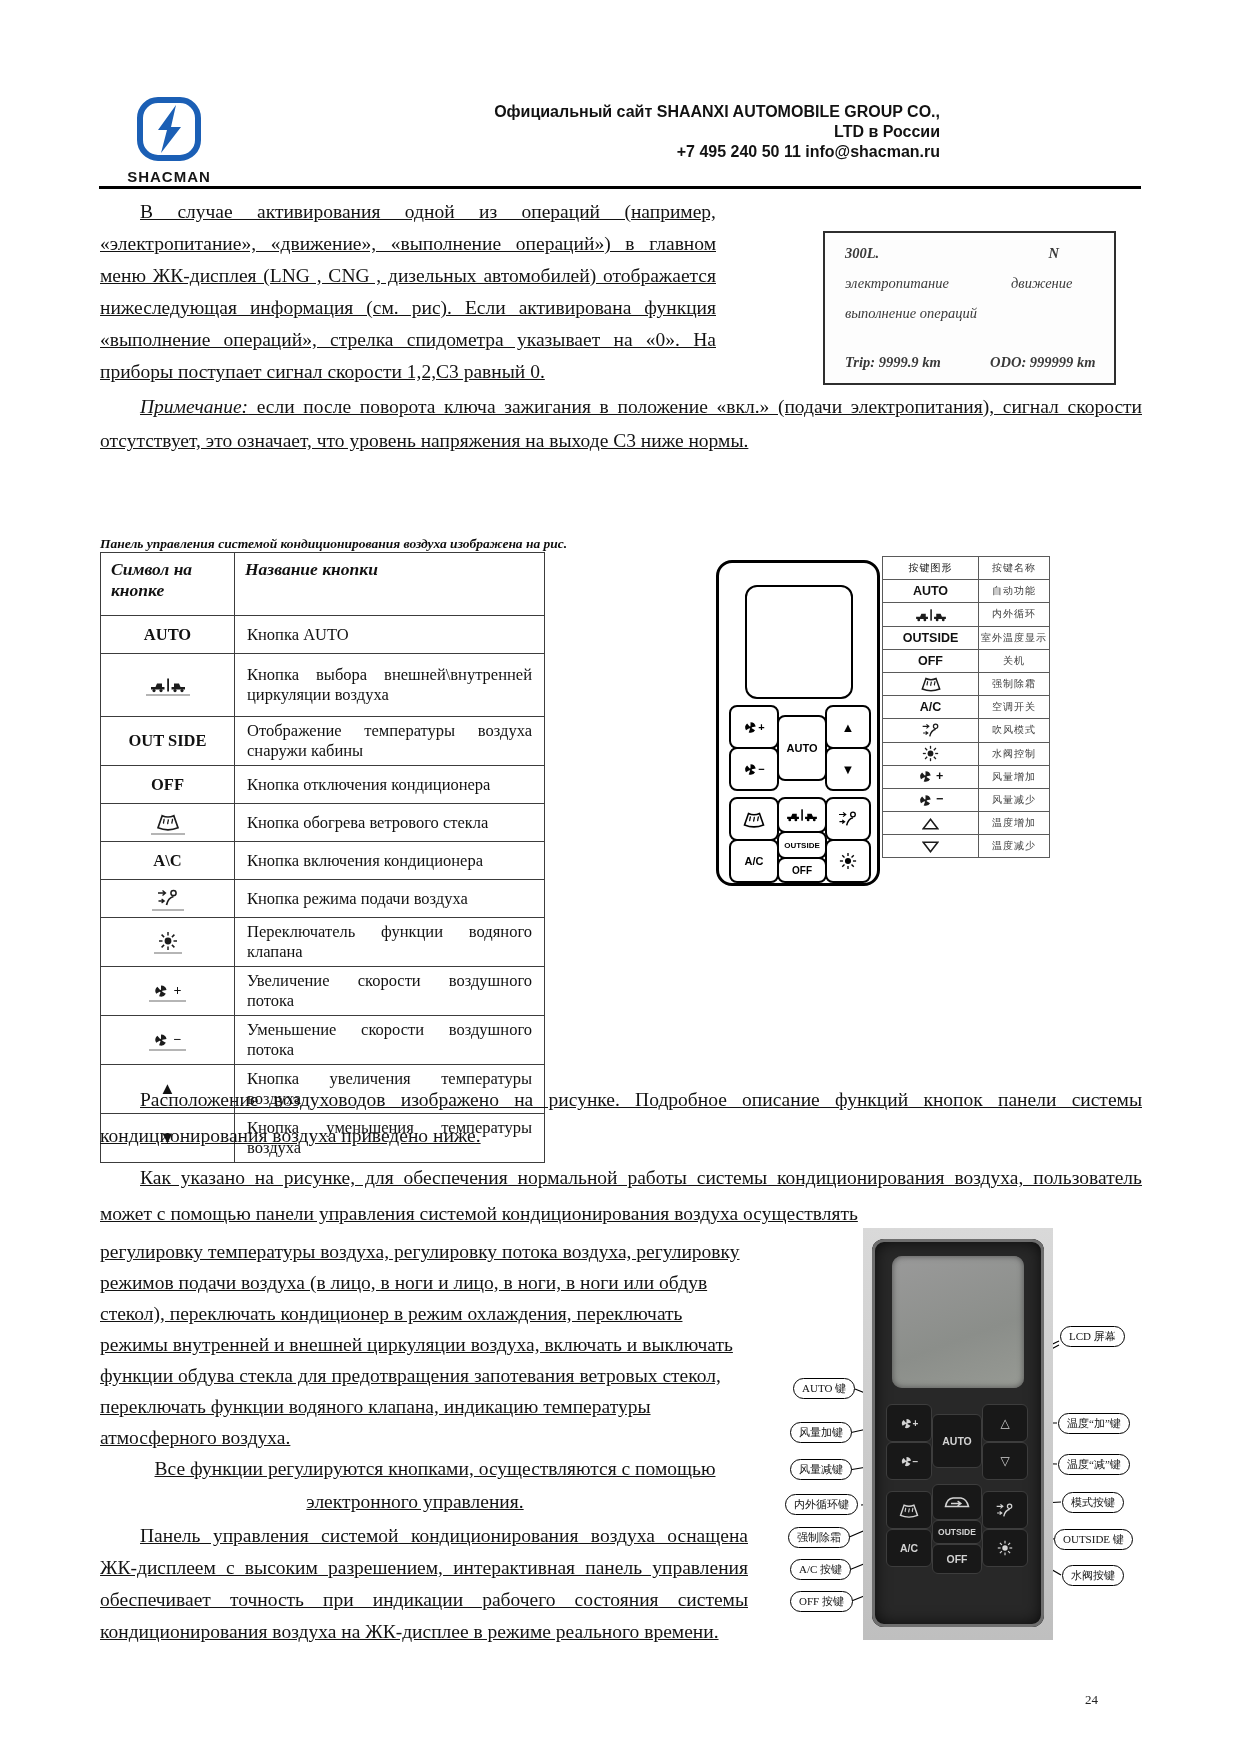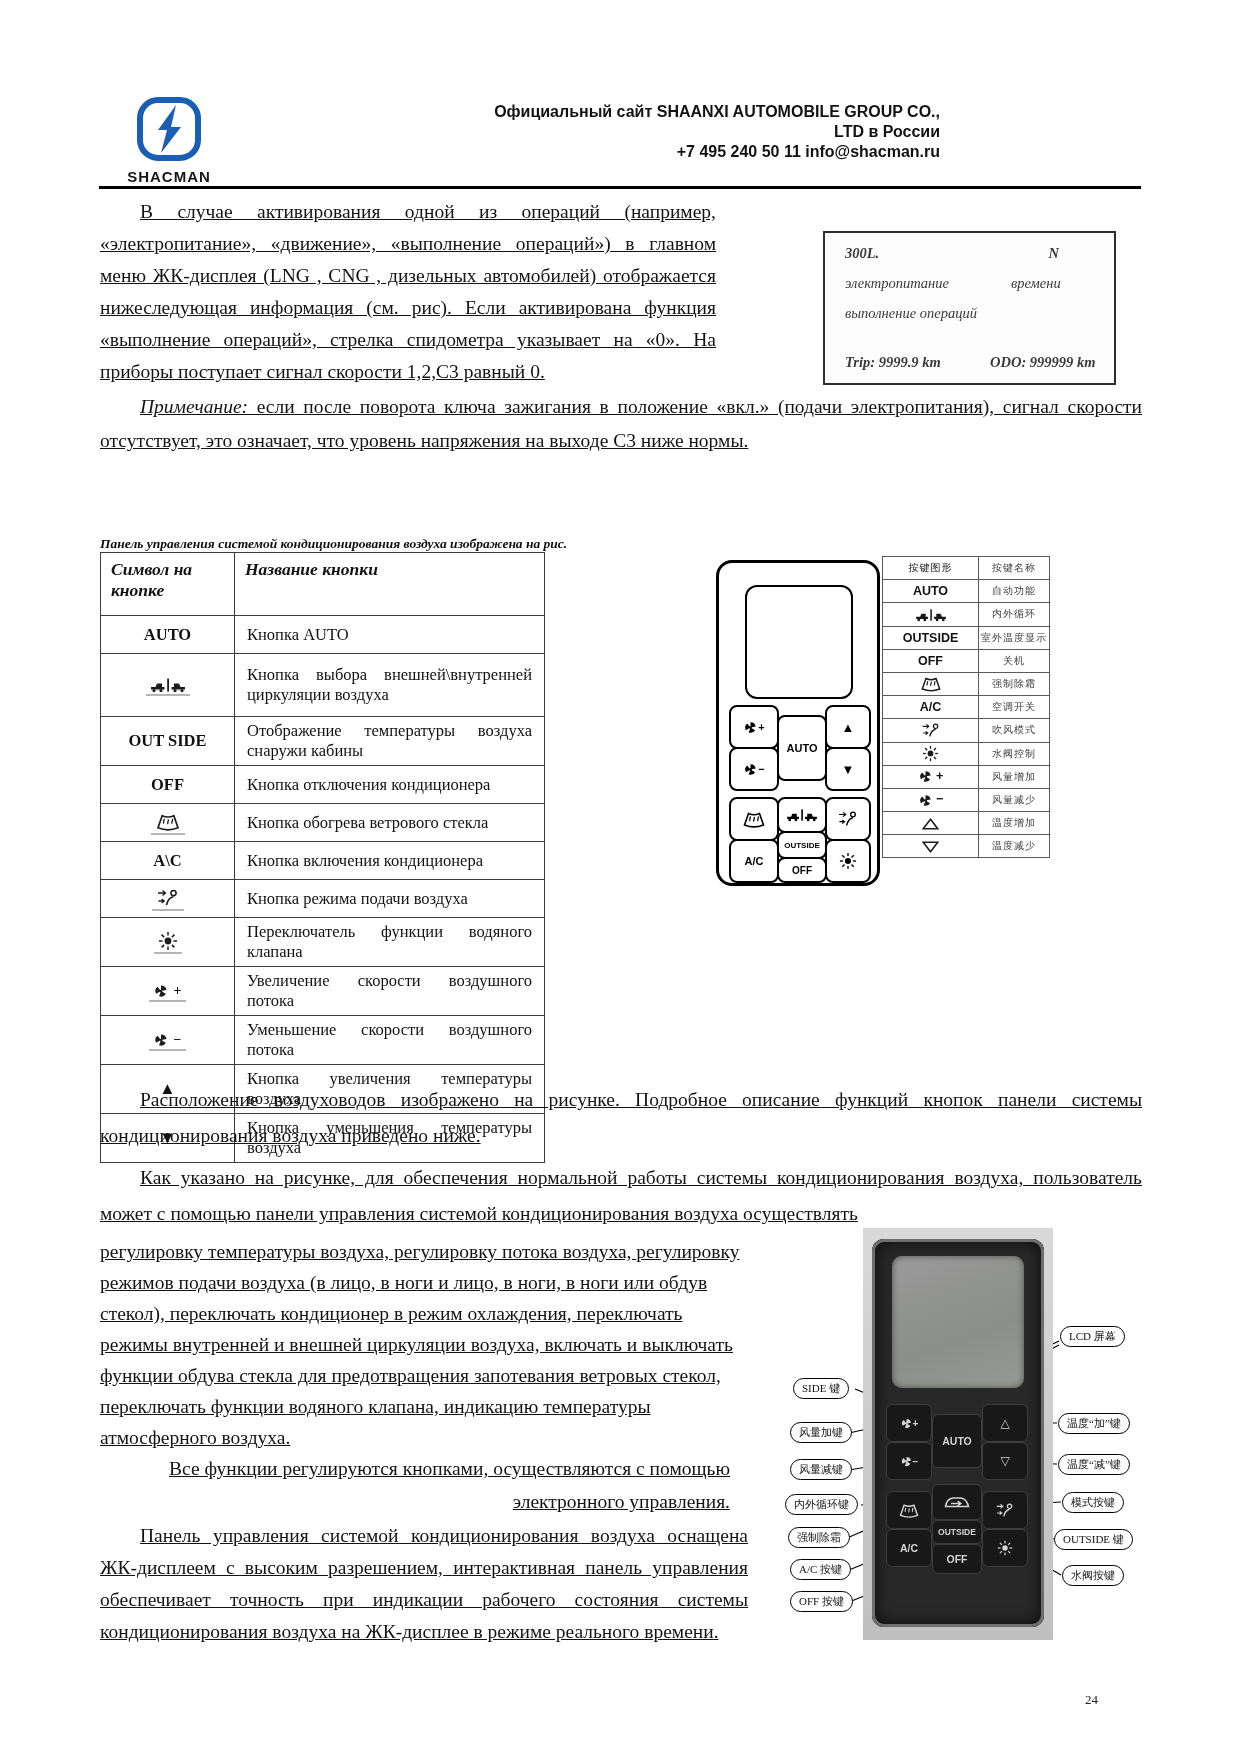--- a/index.html
+++ b/index.html
@@ -146,21 +146,21 @@
     <div>+7 495 240 50 11 info@shacman.ru</div>
   </div>
   <div class="abs hdr-rule"></div>
 
   <div class="abs para ind" style="left:100px;top:196px;width:616px;line-height:32px;">В случае активирования  одной из операций  (например, «электропитание», «движение», «выполнение операций») в главном меню ЖК-дисплея (LNG ,  CNG ,  дизельных  автомобилей) отображается нижеследующая информация (см. рис).  Если активирована функция «выполнение операций», стрелка спидометра указывает на «0». На приборы поступает сигнал скорости 1,2,С3 равный 0.</div>
 
   <div class="abs fig-lcd">
     <span style="left:20px;top:12px;font-weight:bold;">300L.</span>
     <span style="right:55px;top:12px;font-weight:bold;">N</span>
     <span style="left:20px;top:42px;">электропитание</span>
-    <span style="left:186px;top:42px;">времени</span>
+    <span style="left:186px;top:42px;">движение</span>
     <span style="left:20px;top:72px;">выполнение операций</span>
     <span style="left:20px;top:121px;font-weight:bold;">Trip: 9999.9 km</span>
     <span style="left:165px;top:121px;font-weight:bold;">ODO: 999999 km</span>
   </div>
 
   <div class="abs para ind" style="left:100px;top:390px;width:1042px;line-height:34px;">
     <span class="note-label">Примечание:</span><span> если после поворота ключа зажигания в положение «вкл.» (подачи электропитания), сигнал скорости отсутствует, это означает, что уровень напряжения на выходе С3 ниже нормы.</span>
   </div>
 
   <div class="abs sec-cap">Панель управления системой кондиционирования воздуха изображена на рис.</div>
@@ -359,21 +359,21 @@
               <use href="#sym-tri-down"></use>
             </svg></td>
           <td class="cname">温度减少</td>
         </tr>
   </tbody>
     </table>
 
   <div class="abs para ind" style="left:100px;top:1082px;width:1042px;line-height:36px;">Расположение воздуховодов изображено на рисунке. Подробное описание функций кнопок панели системы кондиционирования воздуха   приведено ниже.</div>
   <div class="abs para ind" style="left:100px;top:1160px;width:1042px;line-height:36px;">Как указано на рисунке,   для обеспечения нормальной работы системы кондиционирования воздуха, пользователь может с помощью панели управления системой кондиционирования воздуха осуществлять</div>
   <div class="abs para" style="left:100px;top:1236px;width:648px;line-height:31px;text-align:left;">регулировку температуры воздуха, регулировку потока воздуха, регулировку режимов подачи воздуха (в лицо, в ноги и лицо, в ноги, в ноги или обдув стекол), переключать кондиционер в режим охлаждения, переключать режимы внутренней и внешней циркуляции воздуха, включать и выключать функции обдува стекла для предотвращения запотевания ветровых стекол, переключать функции водяного клапана, индикацию температуры атмосферного воздуха.</div>
-  <div class="abs para ind" style="left:100px;top:1452px;width:630px;line-height:33px;text-align:right;">Все функции регулируются кнопками,   осуществляются с помощью электронного управления.</div>
+  <div class="abs para ind" style="left:100px;top:1452px;width:630px;line-height:33px;text-align:center;">Все функции регулируются кнопками,   осуществляются с помощью электронного управления.</div>
   <div class="abs para ind" style="left:100px;top:1520px;width:648px;line-height:32px;">Панель управления системой кондиционирования воздуха оснащена ЖК-дисплеем с высоким разрешением, интерактивная панель управления обеспечивает точность при индикации рабочего состояния системы кондиционирования воздуха на ЖК-дисплее в режиме реального времени.</div>
 
   <div class="abs photo-fig">
     <svg class="lines">
       <g stroke="#000" stroke-width="1.2">
         <line x1="314" y1="118" x2="242" y2="152"></line>
           <line x1="314" y1="122" x2="246" y2="158"></line>
         <line x1="110" y1="166" x2="200" y2="202"></line>
         <line x1="104" y1="210" x2="158" y2="198"></line>
         <line x1="104" y1="247" x2="158" y2="238"></line>
@@ -427,21 +427,21 @@
         <div class="pbtn" style="left:60px;top:305px;width:48px;height:28px;font-size:10.5px;z-index:2;">OFF</div>
         <div class="pbtn" style="left:110px;top:290px;width:44px;height:36px;">
           <svg width="16" height="16">
               <use href="#sym-sun"></use>
             </svg>
         </div>
       </div>
     </div>
 
     <div class="callout" style="left:315px;top:103px;">LCD 屏幕</div>
-    <div class="callout" style="left:48px;top:155px;">SIDE 键</div>
+    <div class="callout" style="left:48px;top:155px;">AUTO 键</div>
     <div class="callout" style="left:45px;top:199px;">风量加键</div>
     <div class="callout" style="left:45px;top:236px;">风量减键</div>
     <div class="callout" style="left:40px;top:271px;">内外循环键</div>
     <div class="callout" style="left:43px;top:304px;">强制除霜</div>
     <div class="callout" style="left:45px;top:336px;">A/C 按键</div>
     <div class="callout" style="left:45px;top:368px;">OFF 按键</div>
     <div class="callout" style="left:313px;top:190px;">温度“加”键</div>
     <div class="callout" style="left:313px;top:231px;">温度“减”键</div>
     <div class="callout" style="left:317px;top:269px;">模式按键</div>
     <div class="callout" style="left:309px;top:306px;">OUTSIDE 键</div>

